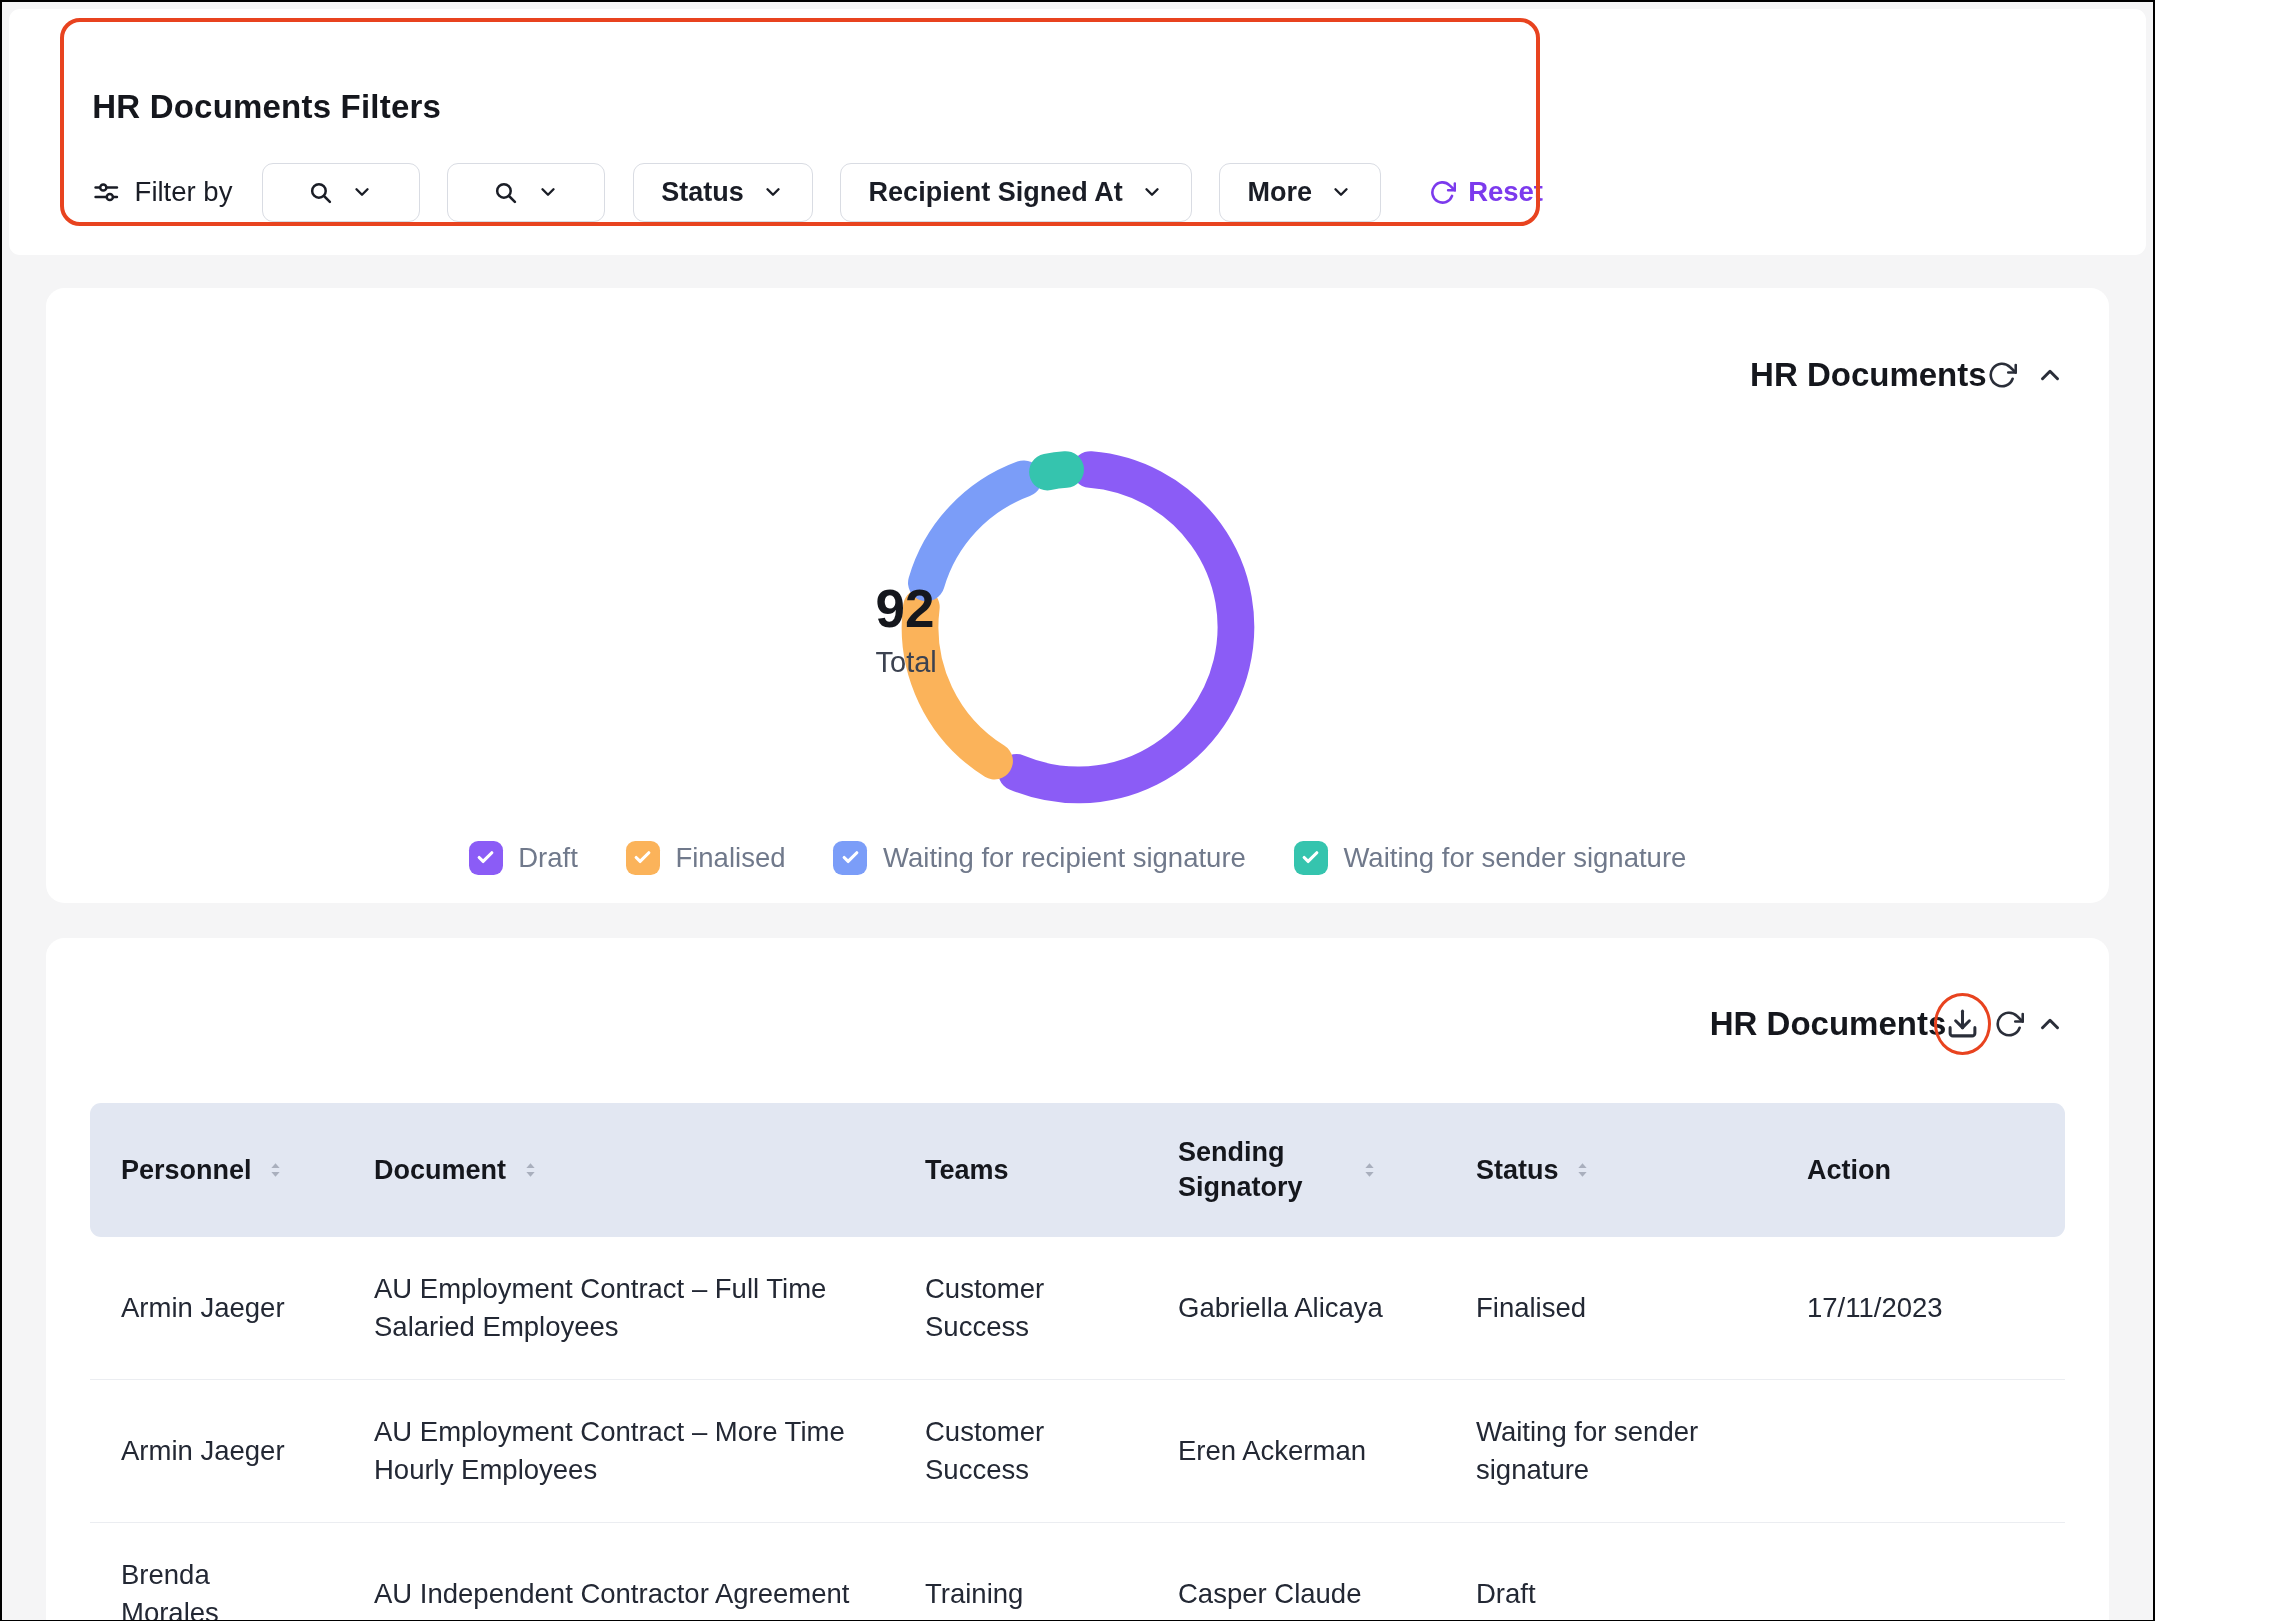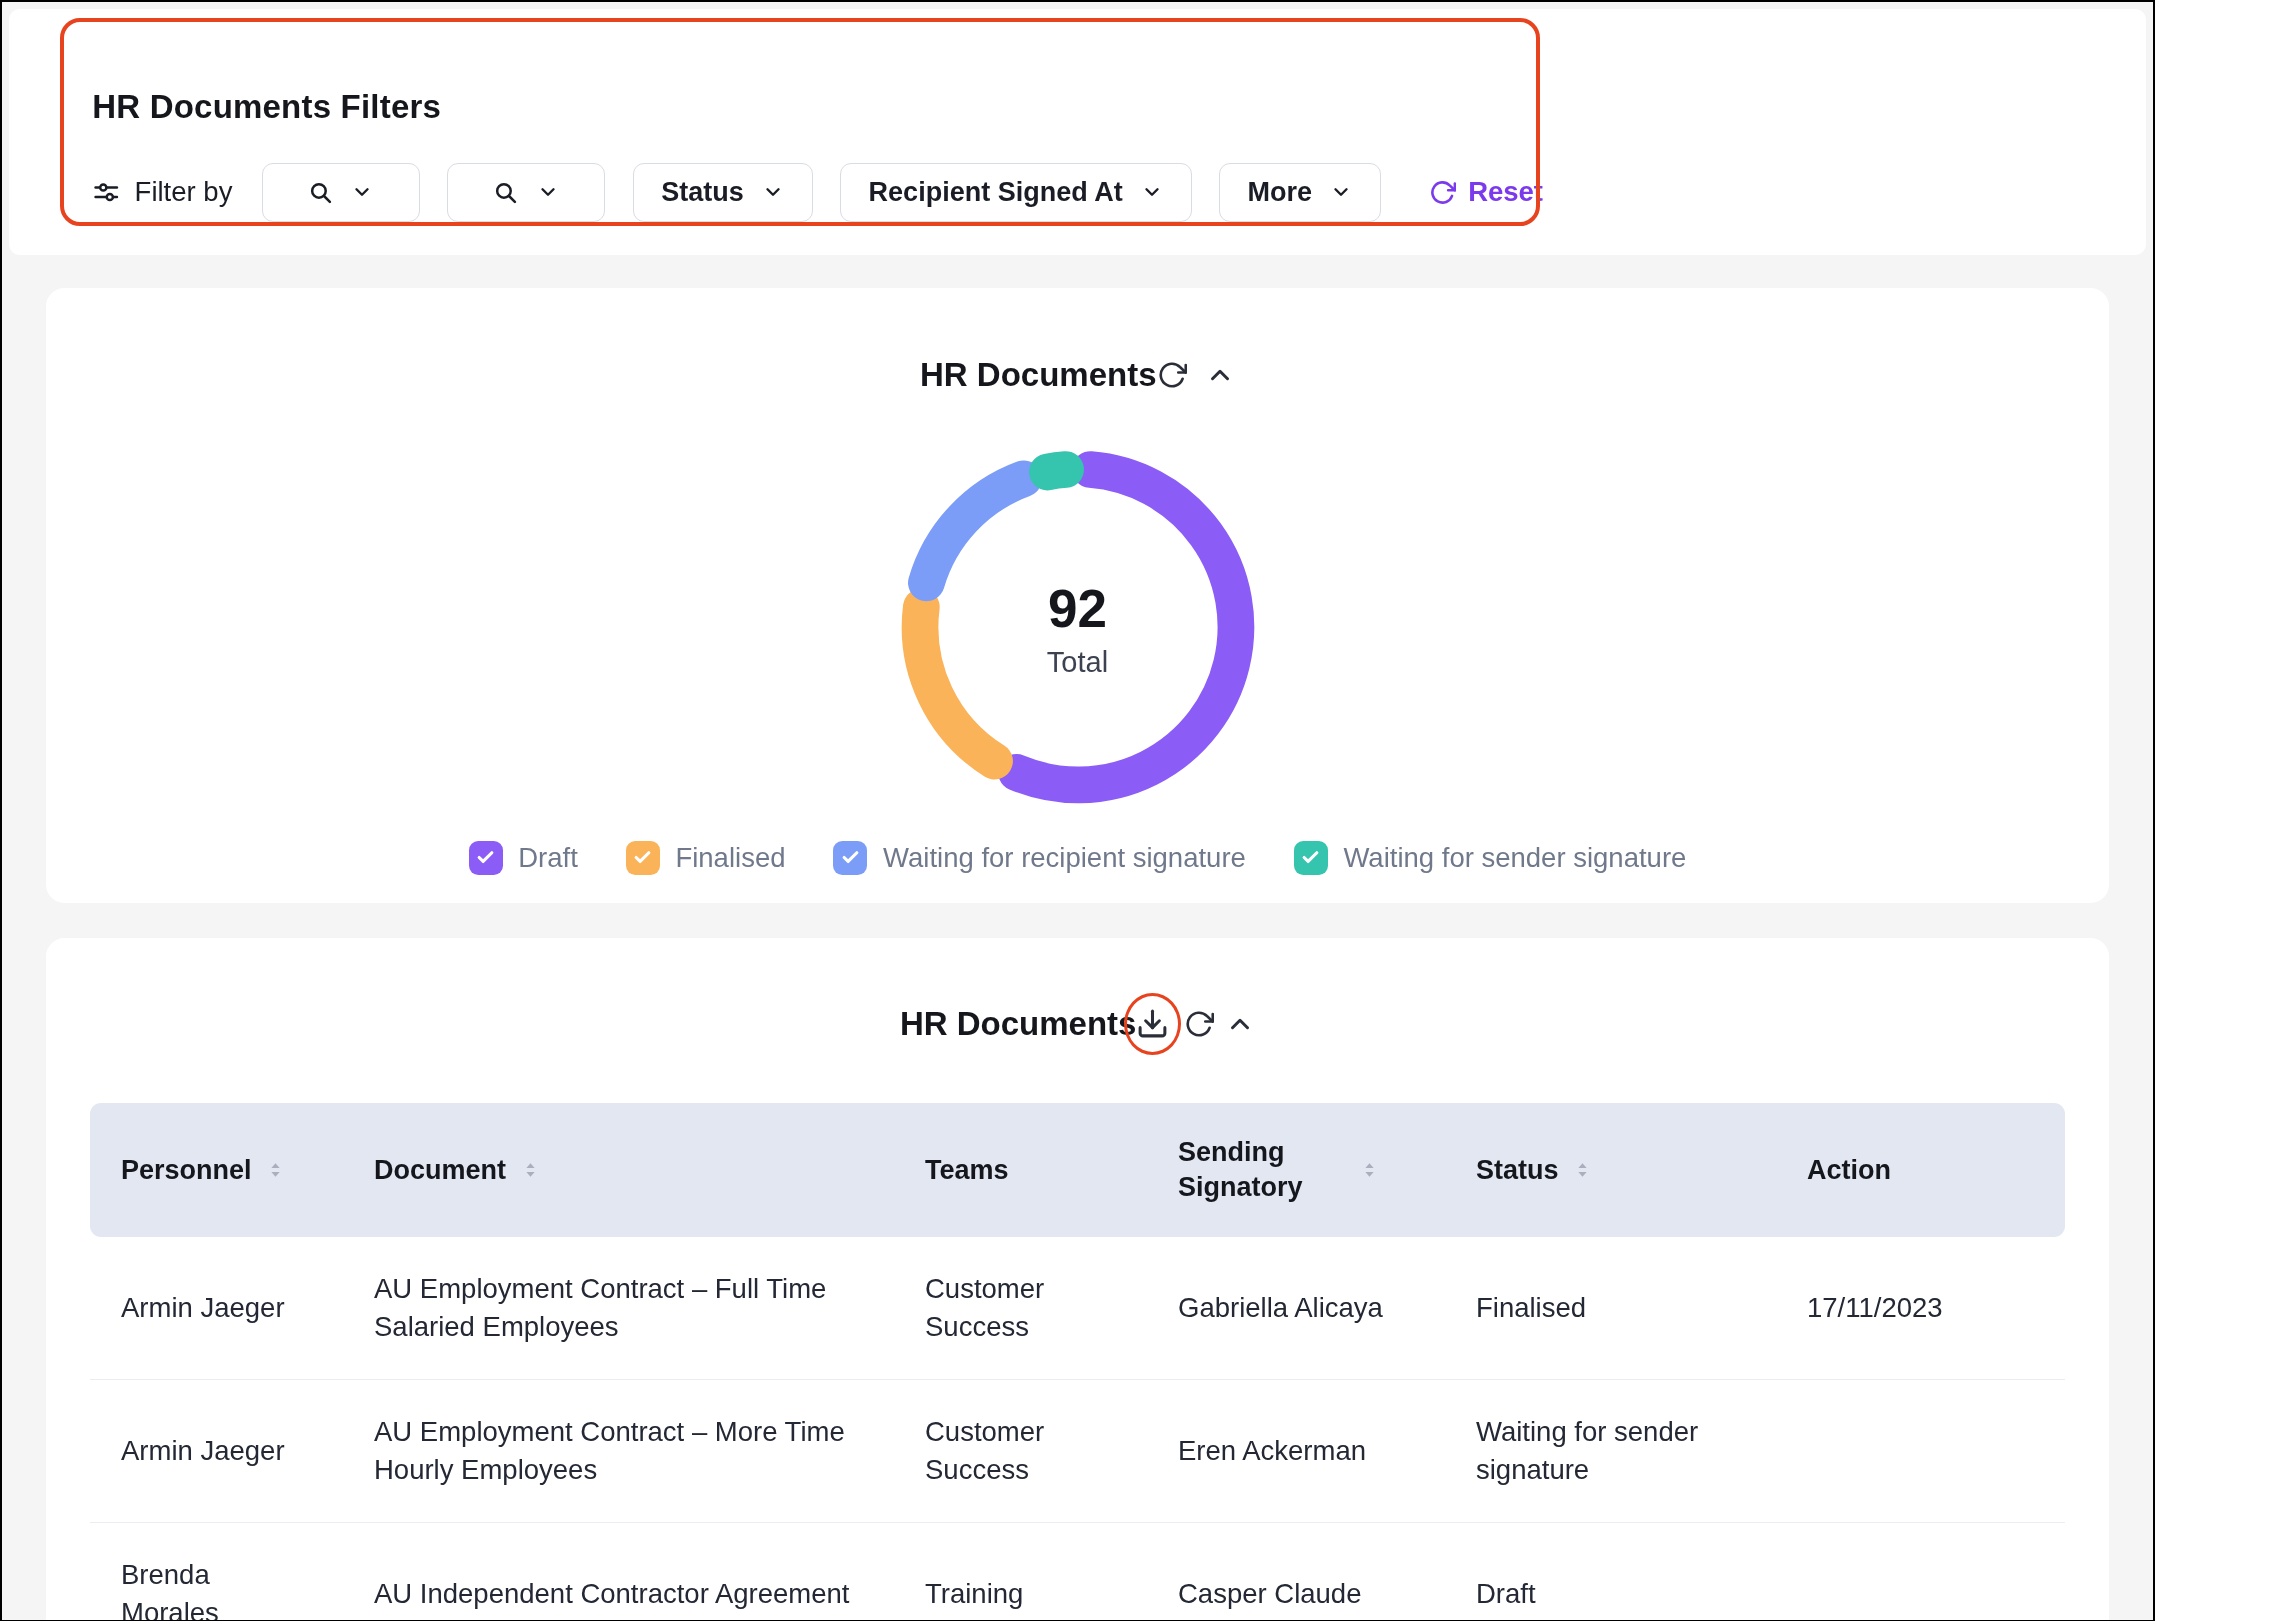--- a/index.html
+++ b/index.html
@@ -26,30 +26,30 @@
   .dropdown-btn{display:flex;align-items:center;justify-content:center;gap:18.4px;height:59px;padding:0 27.5px;
     background:#fff;border:1.8px solid #D9DCE3;border-radius:11px;font-size:27px;font-weight:700;color:#1A1D26;
     cursor:pointer;font-family:inherit}
   .dropdown-btn.search{width:158px;padding:0}
   .reset-btn{display:flex;align-items:center;gap:12px;color:var(--accent);font-size:27.5px;font-weight:700;
     background:none;border:none;cursor:pointer;font-family:inherit;margin-left:14.7px}
 
   
   .chart-card{margin:33px 44px 0;height:615px;padding:40px 44px 0;display:flex;flex-direction:column}
   .table-card{margin:35px 44px 0;height:716px;padding:39px 44px 0;overflow:hidden}
-  .card-header{display:flex;align-items:center;justify-content:center}
+  .card-header{display:flex;align-items:center;justify-content:flex-end}
   .card-title{font-size:33px;font-weight:700;color:#15171D}
   .header-icons{display:flex;align-items:center;gap:18.4px}
   .icon-btn{background:none;border:none;padding:0;cursor:pointer;color:#2A2E39;display:flex;align-items:center}
   .download-wrap{position:relative;display:flex;margin-right:3.7px}
   .annotation-circle{position:absolute;left:-12px;top:-13.8px;width:57px;height:62px;border:3.7px solid var(--annotation);border-radius:50%;pointer-events:none}
 
   
   .donut-wrap{position:relative;align-self:center;margin-top:3.7px}
-  .donut-center{position:absolute;inset:0;display:flex;flex-direction:column;align-items:center;justify-content:center;gap:7.3px}
+  .donut-center{position:absolute;inset:0;display:flex;flex-direction:column;align-items:flex-start;justify-content:center;gap:7.3px}
   .donut-total{font-size:53px;font-weight:700;color:#15171D}
   .donut-total-label{font-size:29px;color:#3C4250}
   .legend{display:flex;justify-content:center;align-items:center;gap:48px;margin-top:9.2px}
   .legend-item{display:flex;align-items:center;gap:15.6px}
   .legend-checkbox{width:34px;height:34px;border-radius:9.2px;display:flex;align-items:center;justify-content:center;cursor:pointer}
   .legend-label{font-size:27.5px;color:#70798B}
 
   
   .table{margin-top:33px;--cols:253px 551px 253px 298px 331px 317px 1fr}
   .thead{display:grid;grid-template-columns:var(--cols);background:var(--header_bg);border-radius:11px;min-height:134px;align-items:center}

